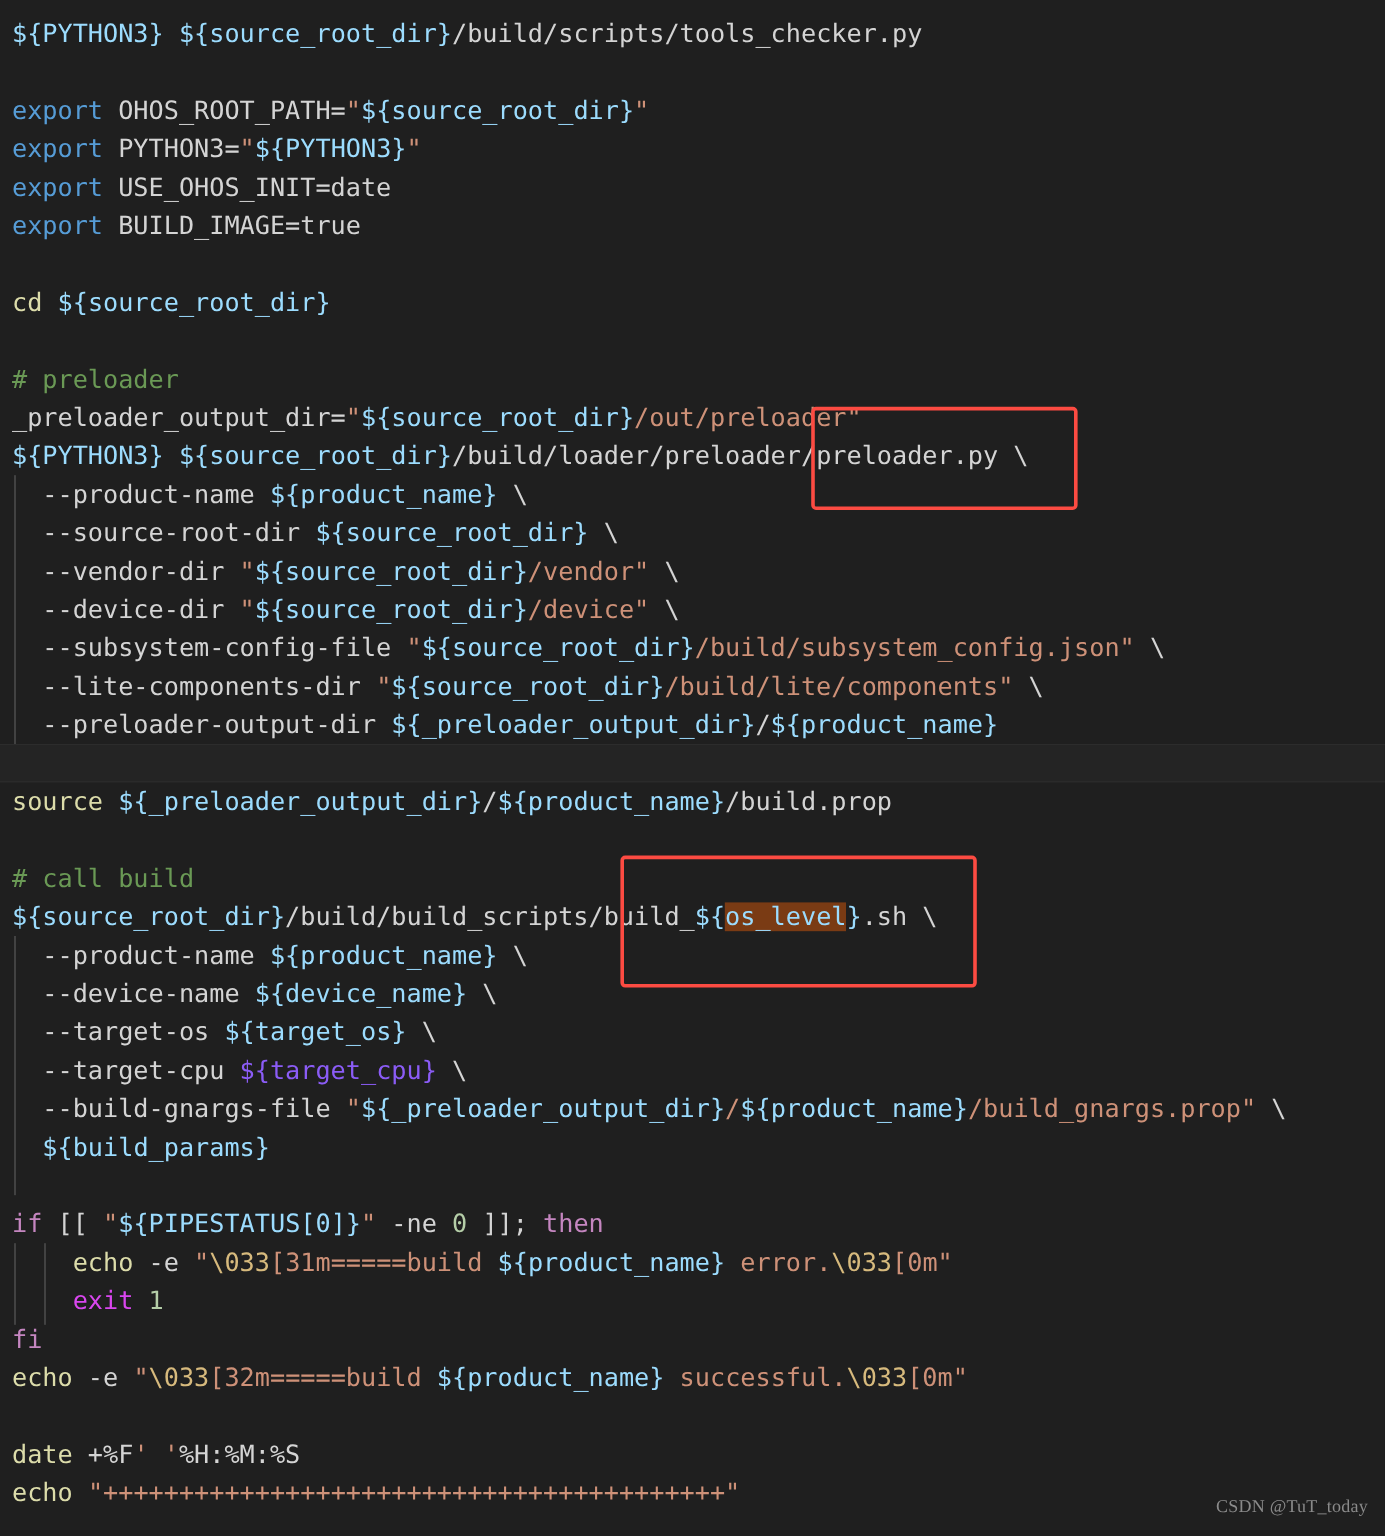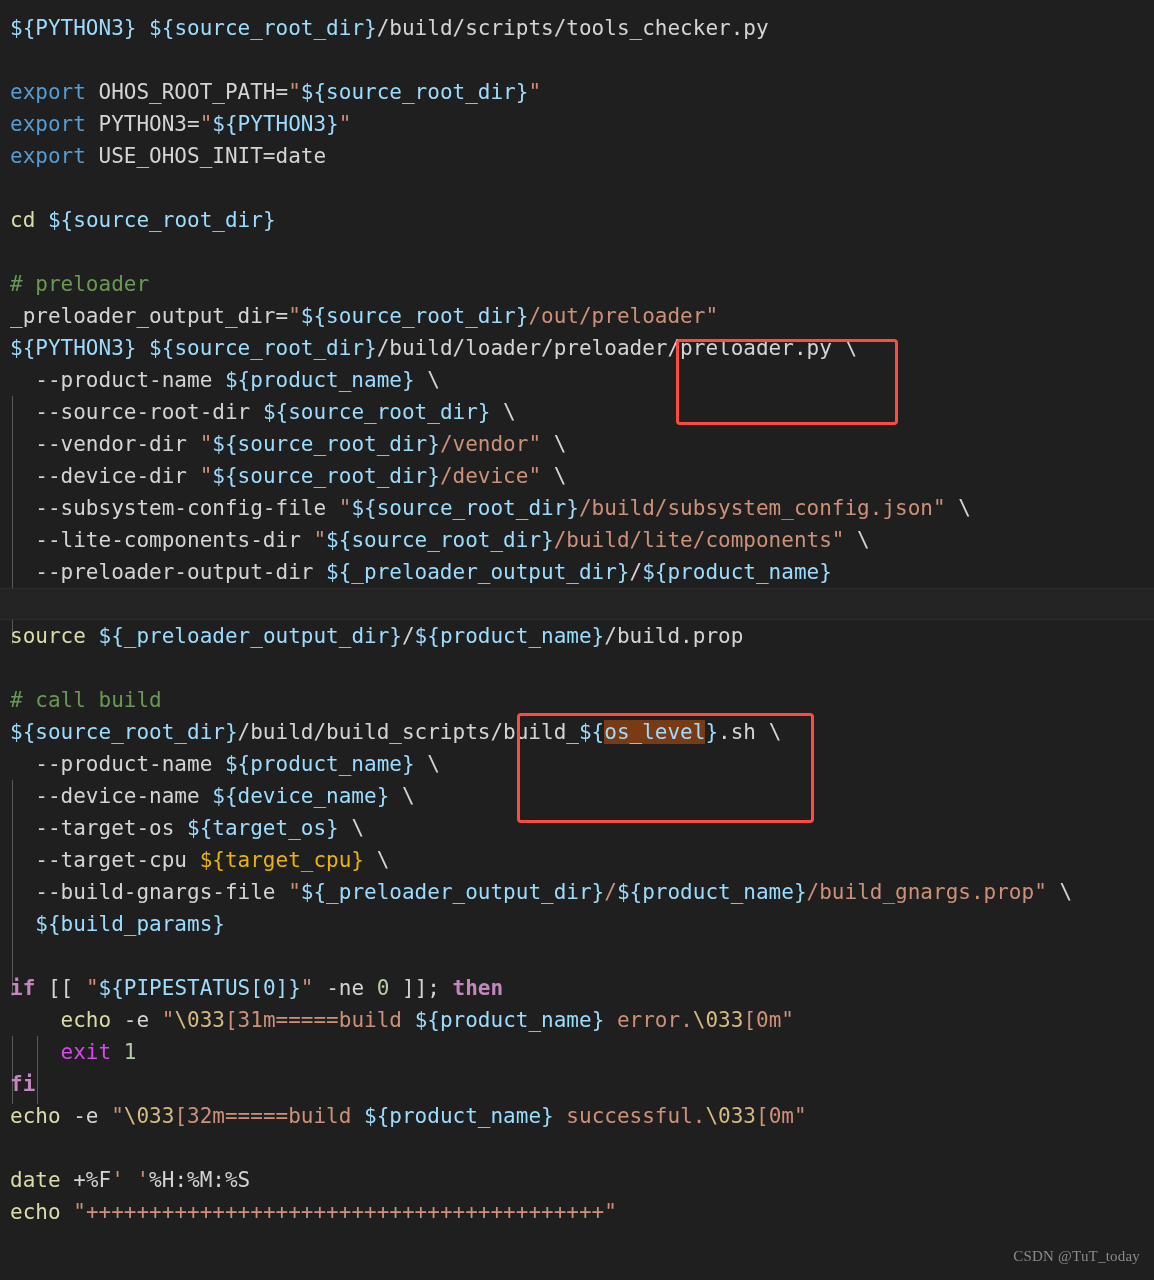--- a/index.html
+++ b/index.html
@@ -54,21 +54,21 @@
     position: absolute;
     width: 1px;
     background: #5a5a5a;
     z-index: 1;
   }
 
   
   .var      { color: #9CDCFE; }
   .plain    { color: #d4d4d4; }
   .kw       { color: #569CD6; }
-  .ctrl     { color: #C586C0; font-weight: bold; }
+  .ctrl     { color: #C586C0; }
   .cmd      { color: #DCDCAA; }
   .str      { color: #CE9178; }
   .comment  { color: #6A9955; margin-top: 12px; }
   .esc      { color: #D7BA7D; }
   .num      { color: #B5CEA8; }
   .sel      { background: #7A3B14; }
 
   
   .annot-box {
     position: absolute;
@@ -105,20 +105,21 @@
     <div class="line"><span class="var" style="color: rgb(156, 220, 254);">${PYTHON3}</span><span class="plain"> </span><span class="var" style="color: rgb(156, 220, 254);">${source_root_dir}</span><span class="plain">/build/scripts/tools_checker.py</span></div>
 
     <div class="line blank">&nbsp;</div>
 
     <div class="line"><span class="kw" style="color: rgb(86, 156, 214);">export</span><span class="plain"> OHOS_ROOT_PATH=</span><span class="str" style="color: rgb(206, 145, 120);">"</span><span class="var" style="color: rgb(156, 220, 254);">${source_root_dir}</span><span class="str" style="color: rgb(206, 145, 120);">"</span></div>
 
     <div class="line"><span class="kw" style="color: rgb(86, 156, 214);">export</span><span class="plain"> PYTHON3=</span><span class="str" style="color: rgb(206, 145, 120);">"</span><span class="var" style="color: rgb(156, 220, 254);">${PYTHON3}</span><span class="str" style="color: rgb(206, 145, 120);">"</span></div>
 
     <div class="line"><span class="kw" style="color: rgb(86, 156, 214);">export</span><span class="plain"> USE_OHOS_INIT=date</span></div>
 
+    <div class="line"><span class="kw" style="color: rgb(86, 156, 214);">export</span><span class="plain"> BUILD_IMAGE=true</span></div>
 
     <div class="line blank">&nbsp;</div>
 
     <div class="line"><span class="cmd" style="color: rgb(220, 220, 170);">cd</span><span class="plain"> </span><span class="var" style="color: rgb(156, 220, 254);">${source_root_dir}</span></div>
 
     <div class="line blank">&nbsp;</div>
 
     <div class="line"><span class="comment" style="color: rgb(106, 153, 85);"># preloader</span></div>
 
     <div class="line"><span class="plain">_preloader_output_dir=</span><span class="str" style="color: rgb(206, 145, 120);">"</span><span class="var" style="color: rgb(156, 220, 254);">${source_root_dir}</span><span class="str" style="color: rgb(206, 145, 120);">/out/preloader"</span></div>
@@ -148,21 +149,21 @@
     <div class="line"><span class="comment" style="color: rgb(106, 153, 85);"># call build</span></div>
 
     <div class="line"><span class="var" style="color: rgb(156, 220, 254);">${source_root_dir}</span><span class="plain">/build/build_scripts/build_</span><span class="var" style="color: rgb(156, 220, 254);">${</span><span class="var sel" style="color: rgb(156, 220, 254); background: rgb(122, 59, 20);">os_level</span><span class="var" style="color: rgb(156, 220, 254);">}</span><span class="plain">.sh \</span></div>
 
     <div class="line"><span class="plain">  --product-name </span><span class="var" style="color: rgb(156, 220, 254);">${product_name}</span><span class="plain"> \</span></div>
 
     <div class="line"><span class="plain">  --device-name </span><span class="var" style="color: rgb(156, 220, 254);">${device_name}</span><span class="plain"> \</span></div>
 
     <div class="line"><span class="plain">  --target-os </span><span class="var" style="color: rgb(156, 220, 254);">${target_os}</span><span class="plain"> \</span></div>
 
-    <div class="line"><span class="plain">  --target-cpu </span><span class="var" style="color: #eab308; text-align: right;">${target_cpu}</span><span class="plain"> \</span></div>
+    <div class="line"><span class="plain">  --target-cpu </span><span class="var" style="color: #8b5cf6; text-align: right;">${target_cpu}</span><span class="plain"> \</span></div>
 
     <div class="line"><span class="plain">  --build-gnargs-file </span><span class="str" style="color: rgb(206, 145, 120);">"</span><span class="var" style="color: rgb(156, 220, 254);">${_preloader_output_dir}</span><span class="str" style="color: rgb(206, 145, 120);">/</span><span class="var" style="color: rgb(156, 220, 254);">${product_name}</span><span class="str" style="color: rgb(206, 145, 120);">/build_gnargs.prop"</span><span class="plain"> \</span></div>
 
     <div class="line"><span class="plain">  </span><span class="var" style="color: rgb(156, 220, 254);">${build_params}</span></div>
 
     <div class="line blank">&nbsp;</div>
 
     <div class="line"><span class="ctrl" style="color: rgb(197, 134, 192);">if</span><span class="plain"> [[ </span><span class="str" style="color: rgb(206, 145, 120);">"</span><span class="var" style="color: rgb(156, 220, 254);">${PIPESTATUS[0]}</span><span class="str" style="color: rgb(206, 145, 120);">"</span><span class="plain"> -ne </span><span class="num" style="color: rgb(181, 206, 168);">0</span><span class="plain"> ]]; </span><span class="ctrl" style="color: rgb(197, 134, 192);">then</span></div>
 
     <div class="line"><span class="plain">    </span><span class="cmd" style="color: rgb(220, 220, 170);">echo</span><span class="plain"> -e </span><span class="str" style="color: rgb(206, 145, 120);">"</span><span class="esc" style="color: rgb(215, 186, 125);">\033</span><span class="str" style="color: rgb(206, 145, 120);">[31m=====build </span><span class="var" style="color: rgb(156, 220, 254);">${product_name}</span><span class="str" style="color: rgb(206, 145, 120);"> error.</span><span class="esc" style="color: rgb(215, 186, 125);">\033</span><span class="str" style="color: rgb(206, 145, 120);">[0m"</span></div>

